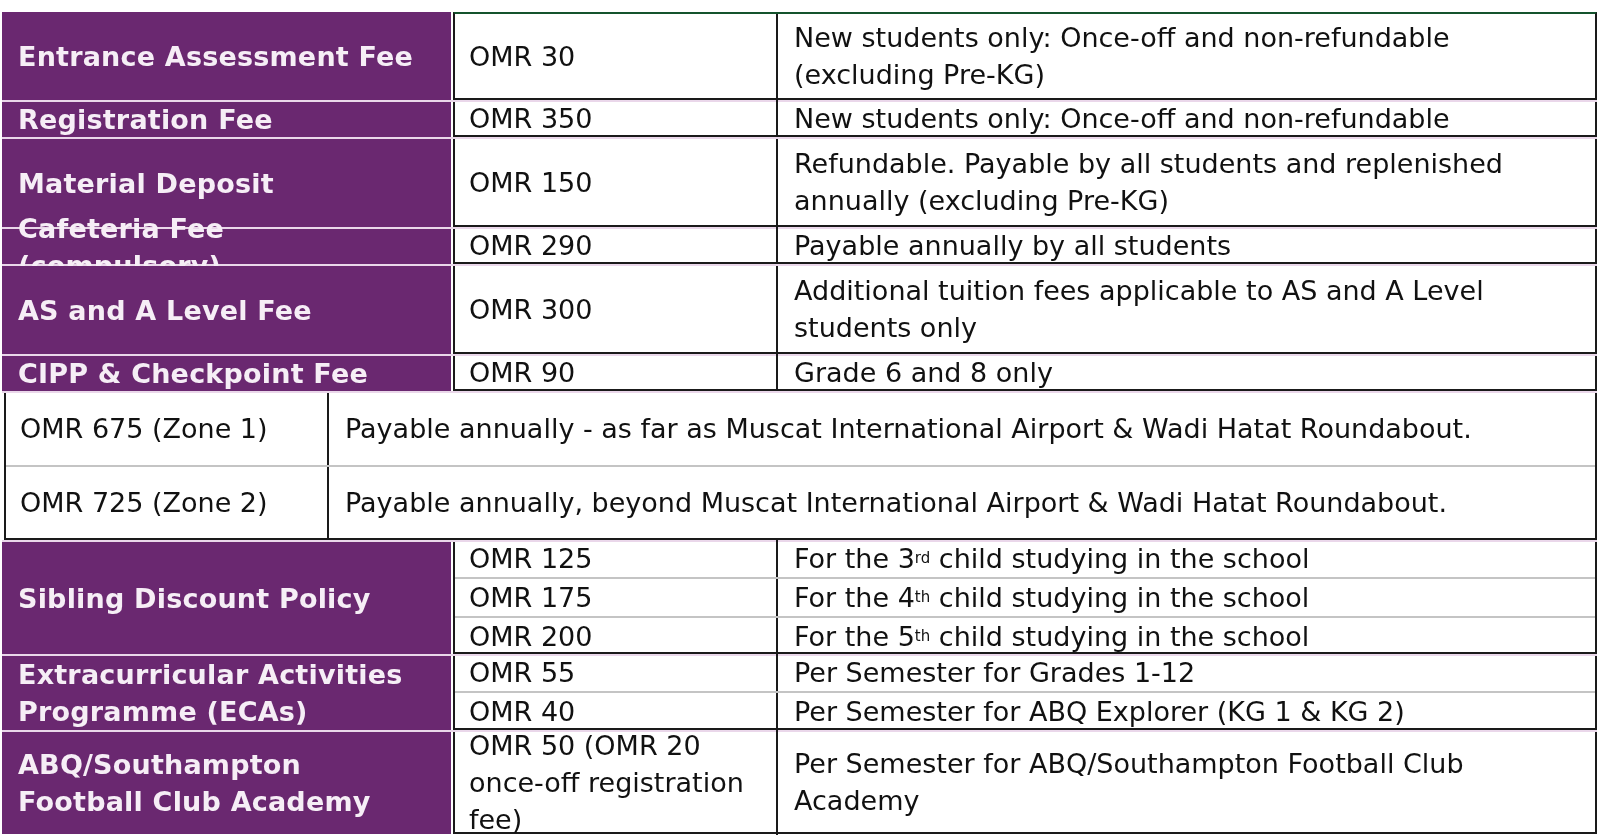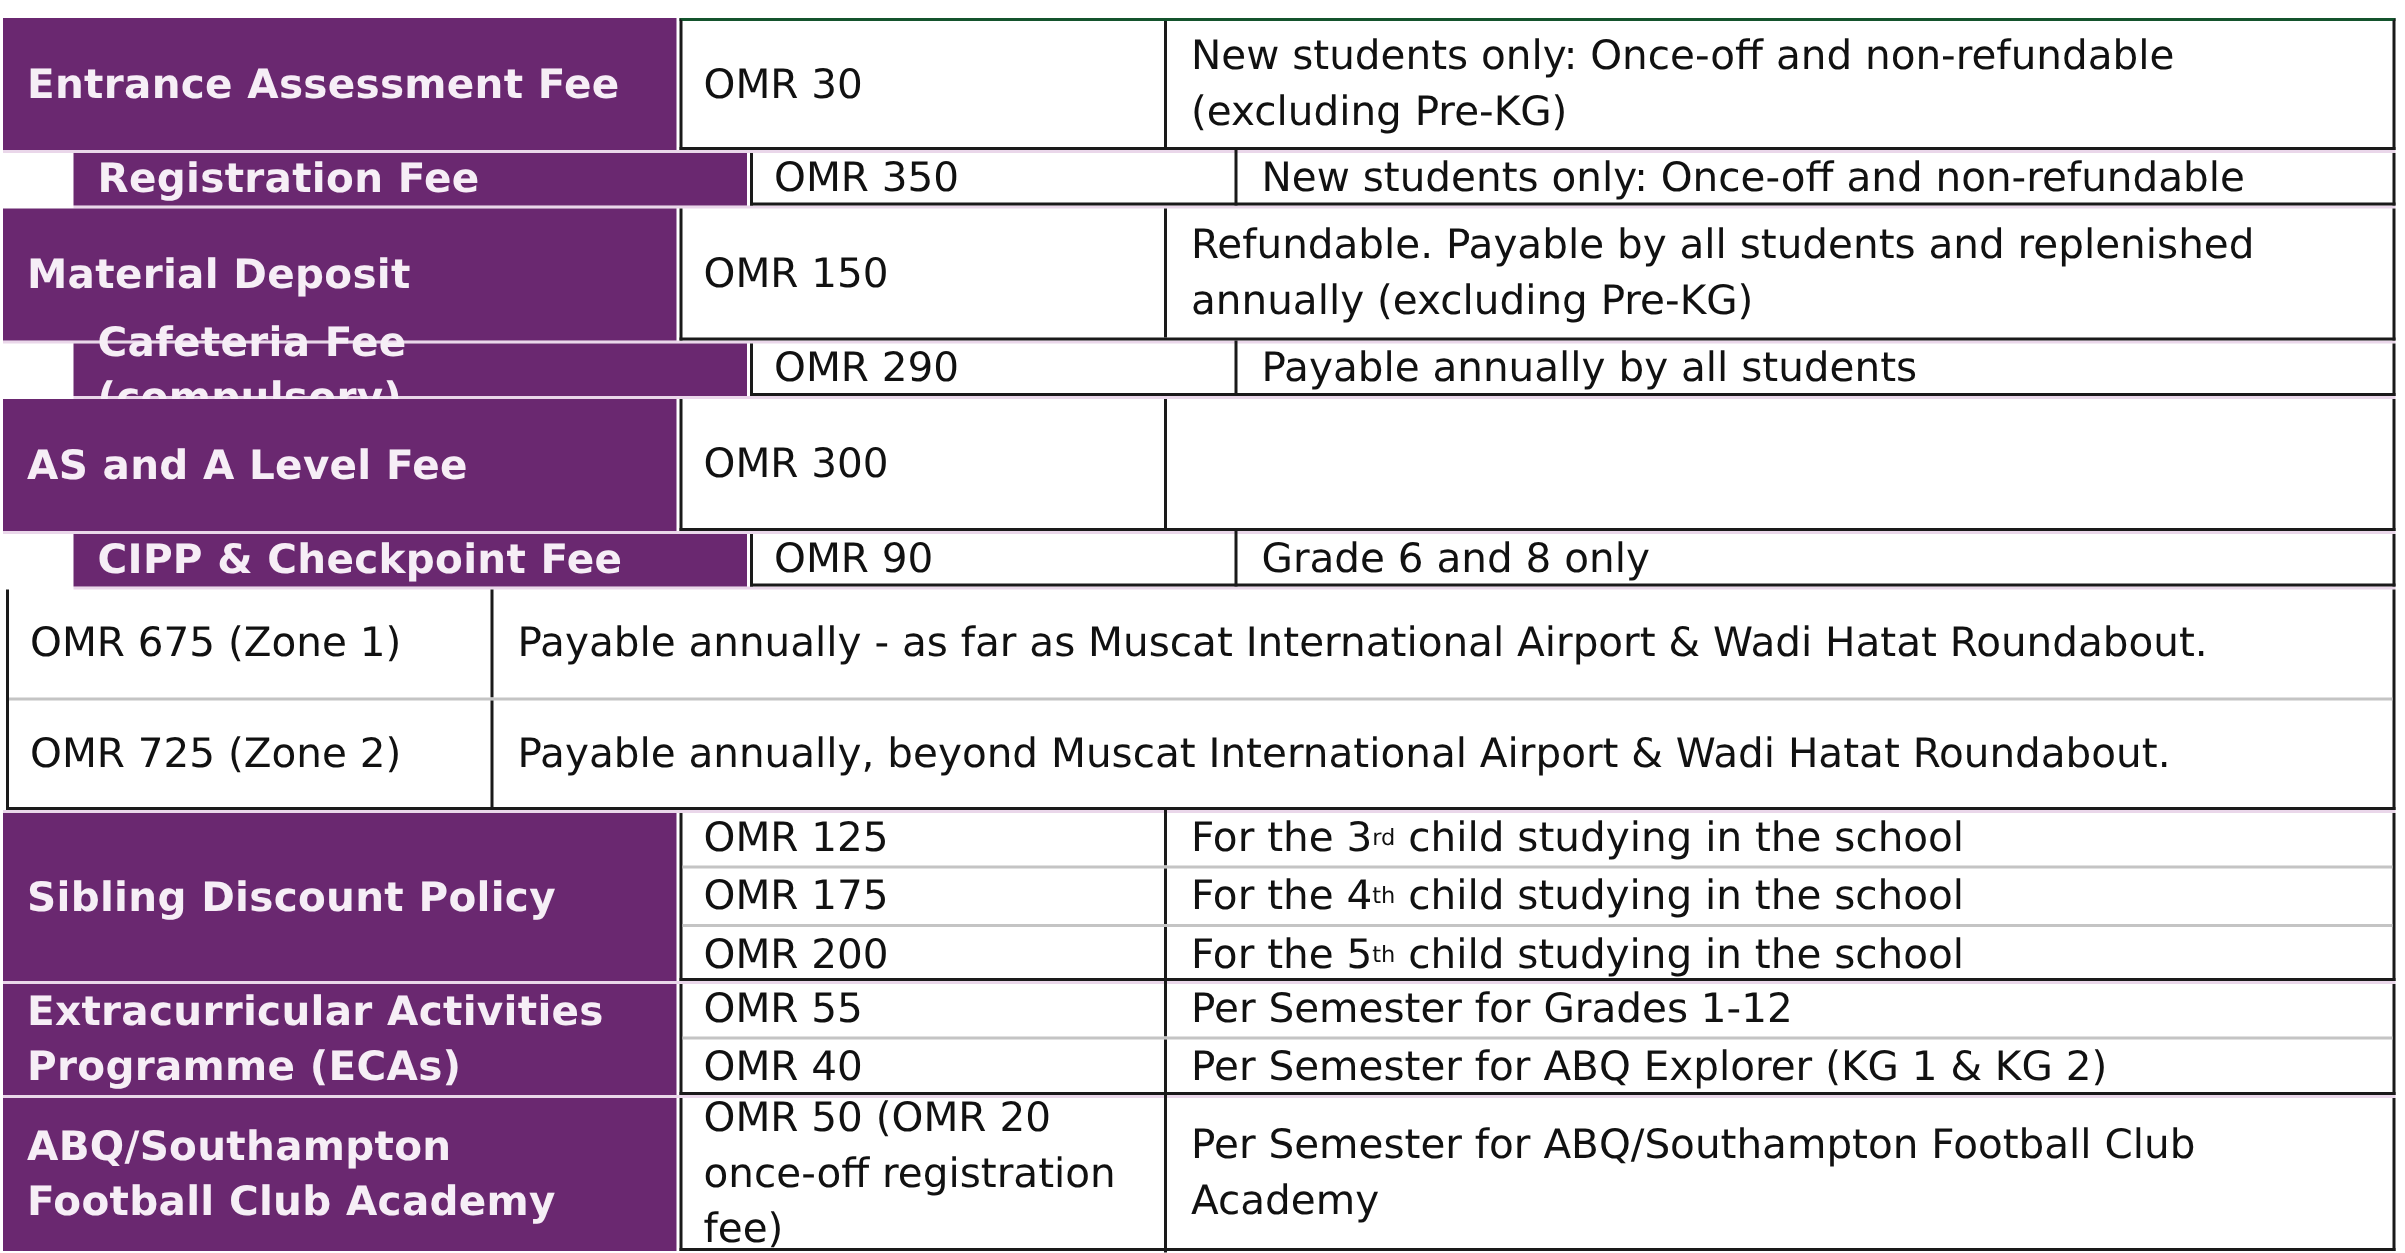--- a/index.html
+++ b/index.html
@@ -65,21 +65,21 @@
     font-size: 27px;
     padding: 0 16px;
     display: flex;
     align-items: center;
     line-height: 37px;
     color: #111;
   }
   sup { font-size: 15px; vertical-align: super; line-height: 0; }
 
   .h75 { height: 90px; }
-  .h37 { height: 37px; margin-left: 47px; }
+  .h37 { height: 37px; }
   .h149 { height: 149px; }
   .h114 { height: 114px; }
   .h76 { height: 76px; }
   .h110 { height: 102px; }
 </style>
 </head>
 <body>
 
 <div class="fee-table">
 
@@ -121,20 +121,21 @@
         <div class="desc-cell">Payable annually by all students</div>
       </div>
     </div>
   </div>
 
   <div class="group h75">
     <div class="label-cell">AS and A Level Fee</div>
     <div class="right-part">
       <div class="sub-row">
         <div class="value-cell">OMR 300</div>
+        <div class="desc-cell">Additional tuition fees applicable to AS and A Level students only</div>
       </div>
     </div>
   </div>
 
   <div class="group h37">
     <div class="label-cell">CIPP &amp; Checkpoint Fee</div>
     <div class="right-part">
       <div class="sub-row">
         <div class="value-cell">OMR 90</div>
         <div class="desc-cell">Grade 6 and 8 only</div>

